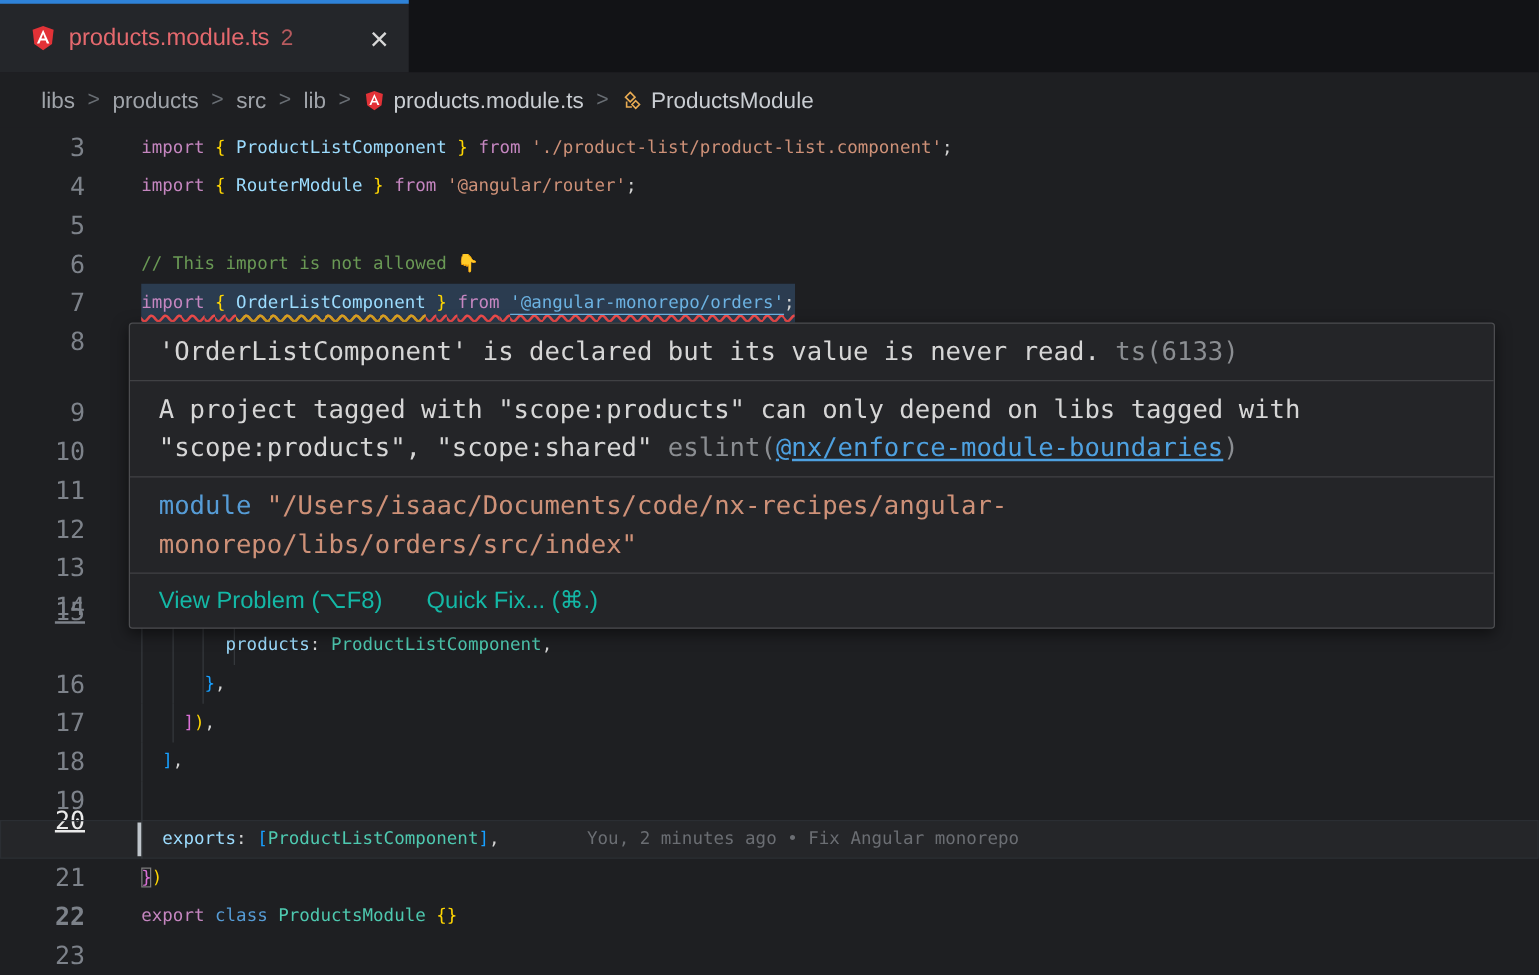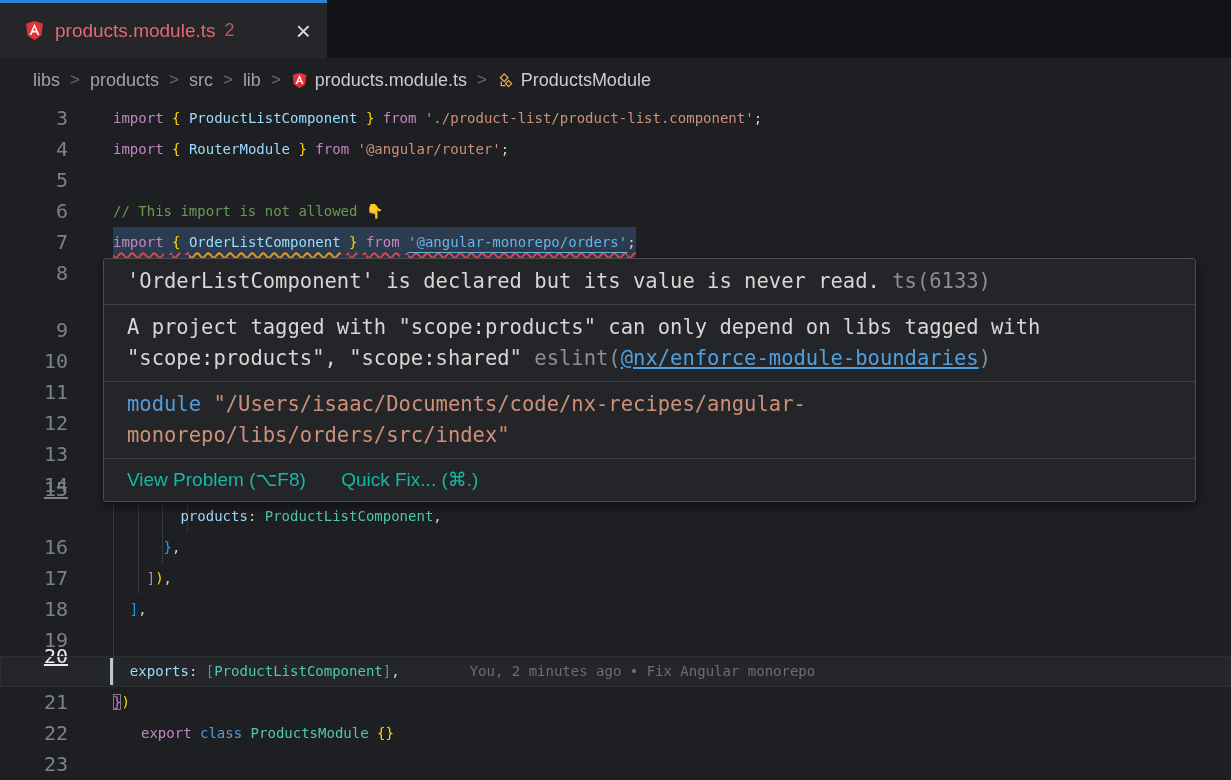--- a/index.html
+++ b/index.html
@@ -109,21 +109,21 @@
       <div class="ln" style="top: 408px;">12</div>
       <div class="ln" style="top: 439px;">13</div>
       <div class="ln" style="top: 470px;">14</div>
       <div class="ln" style="top: 474px; text-decoration: underline;">15</div>
       <div class="ln" style="top: 532px;">16</div>
       <div class="ln" style="top: 563px;">17</div>
       <div class="ln" style="top: 594px;">18</div>
       <div class="ln" style="top: 625px;">19</div>
       <div class="ln active" style="top: 641px; text-decoration: underline;">20</div>
       <div class="ln" style="top: 687px;">21</div>
-      <div class="ln" style="top: 718px;">22</div>
+      <div class="ln" style="top: 718px; font-weight: bold;">22</div>
       <div class="ln" style="top: 749px; text-align: right;">23</div>
     </div>
   <div>
       <div class="row" style="top: 103px;">
         <span class="lc"><span class="tk-kw">import</span><span class="tk-pn"> </span><span class="tk-b1">{</span><span class="tk-id"> ProductListComponent </span><span class="tk-b1">}</span><span class="tk-pn"> </span><span class="tk-kw">from</span><span class="tk-pn"> </span><span class="tk-st">'./product-list/product-list.component'</span><span class="tk-pn">;</span></span>
       </div>
       <div class="row" style="top: 134px;">
         <span class="lc"><span class="tk-kw">import</span><span class="tk-pn"> </span><span class="tk-b1">{</span><span class="tk-id"> RouterModule </span><span class="tk-b1">}</span><span class="tk-pn"> </span><span class="tk-kw">from</span><span class="tk-pn"> </span><span class="tk-st">'@angular/router'</span><span class="tk-pn">;</span></span>
       </div>
       <div class="row" style="top: 165px;">
@@ -182,21 +182,21 @@
         <i class="guide" style="left: 113px;"></i>
       </div>
       <div class="row cur-line" style="top: 656px;">
         <i class="guide" style="left: 113px;"></i>
         <span class="lc">  <span class="tk-id">exports</span><span class="tk-pn">: </span><span class="tk-b3">[</span><span class="tk-ty">ProductListComponent</span><span class="tk-b3">]</span><span class="tk-pn">,</span><span class="blame">You, 2 minutes ago • Fix Angular monorepo</span></span>
         <i class="cursor"></i>
       </div>
       <div class="row" style="top: 687px;">
         <span class="lc"><span class="tk-b2 match">}</span><span class="tk-b1">)</span></span>
       </div>
-      <div class="row" style="top: 718px; margin-left: 28px;">
+      <div class="row" style="top: 718px;">
         <span class="lc"><span class="tk-kw">export</span><span class="tk-pn"> </span><span class="tk-kw2">class</span><span class="tk-pn"> </span><span class="tk-ty">ProductsModule</span><span class="tk-pn"> </span><span class="tk-b1">{}</span></span>
       </div>
       <div class="row" style="top: 749px;">
         <span class="lc"></span>
       </div>
     </div>
 
   <div class="hover">
     <div class="hv-sec">
       <span>'OrderListComponent' is declared but its value is never read.</span>

